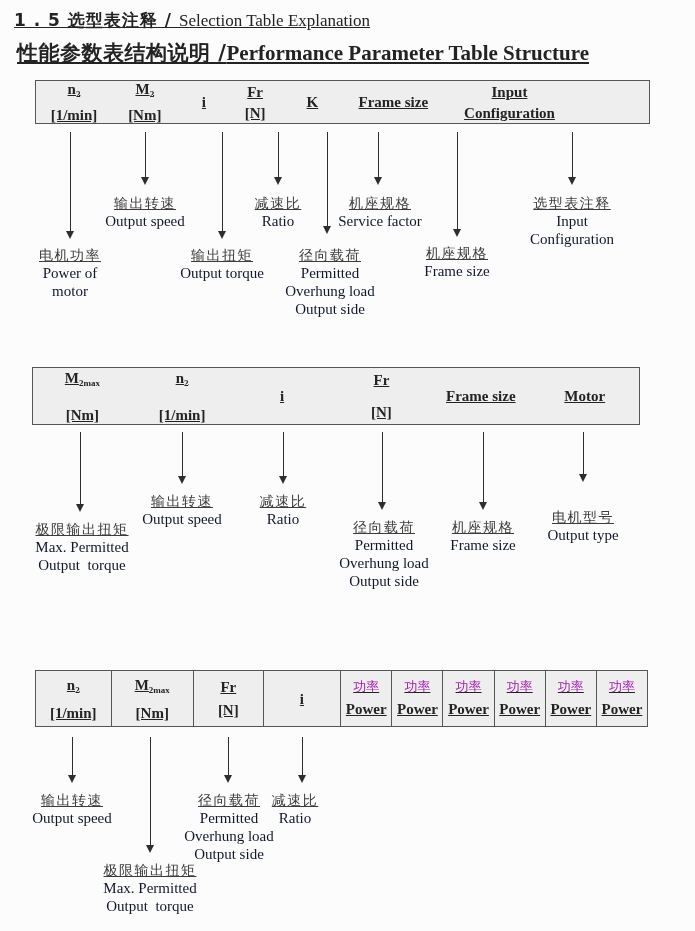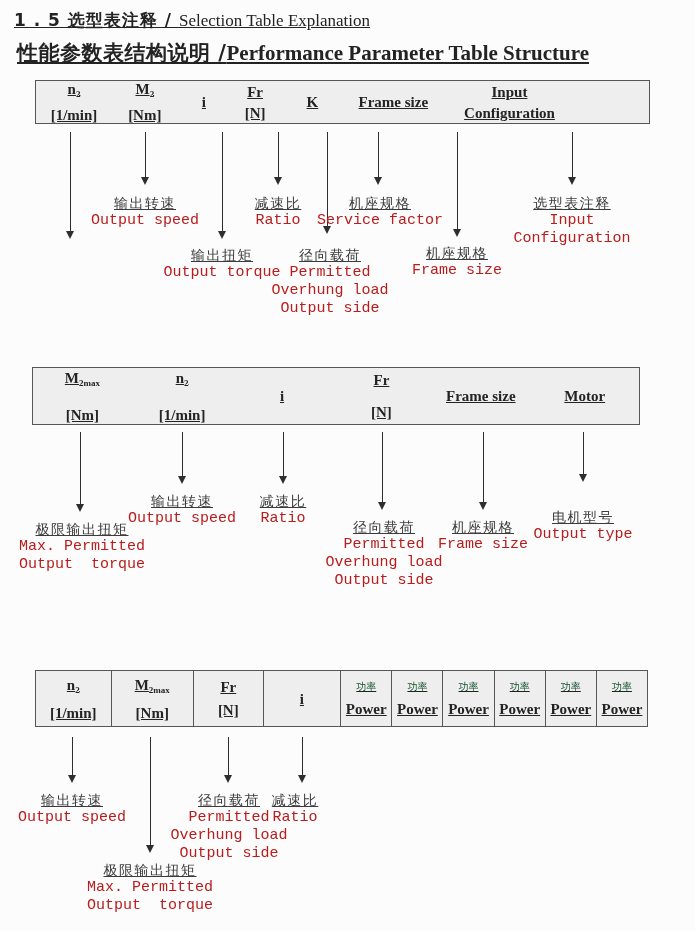--- a/index.html
+++ b/index.html
@@ -28,41 +28,41 @@
     box-sizing:border-box;
   }
   .cell{
     display:flex;flex-direction:column;justify-content:center;align-items:center;
     box-sizing:border-box;
     text-align:center;
   }
   .cell .sym{font-weight:bold;font-size:15px;line-height:16px;}
   .cell .sym sub{font-size:9px;vertical-align:-3px;}
   .cell .unit{font-weight:bold;font-size:15px;line-height:16px;}
-  .cell .zhp{font-family:"DejaVu Sans", sans-serif;font-size:10px;line-height:14px;color:#14532d;}
+  .cell .zhp{font-family:"DejaVu Sans", sans-serif;font-size:13px;line-height:14px;color:#a21caf;}
   .t1 .cell{gap:5px;}
   .t2 .cell{gap:16px;}
   .t3 .cell{gap:7px;}
   .t3 .cell + .cell{border-left:1px solid #565656;}
   
   .arrow{position:absolute;width:1px;background:#2e2e2e;}
   .arrow::after{
     content:'';position:absolute;bottom:-8px;left:-3.5px;
     border-left:4px solid transparent;border-right:4px solid transparent;
     border-top:8px solid #2e2e2e;
   }
   
   .callout{position:absolute;transform:translateX(-50%);text-align:center;white-space:nowrap;}
   .callout .zh{
     font-family:"DejaVu Sans", sans-serif;
     font-size:14px;line-height:18px;color:#3c3c3c;letter-spacing:1.5px;text-decoration:underline;
   }
   .callout .en{
-    font-family:Liberation Mono, monospace;
-    font-size:15px;line-height:18px;color:#b91c1c;white-space:pre-wrap;
+    font-family:Liberation Serif, serif;
+    font-size:15px;line-height:18px;color:#0f172a;white-space:pre-wrap;
   }
 </style>
 </head>
 <body>
 
 <div class="page">
 
   <div class="abs title"><span class="zh">1 . 5 选型表注释 / </span><span class="en">Selection Table Explanation</span></div>
 
   <div class="abs heading" style="top:39px"><span class="zh">性能参数表结构说明 /</span><span class="en">Performance Parameter Table Structure</span></div>
@@ -97,20 +97,25 @@
 
   <div class="arrow" style="left:69.5px;top:132px;height:99px"></div>
   <div class="arrow" style="left:144.5px;top:132px;height:45px"></div>
   <div class="arrow" style="left:221.5px;top:132px;height:99px"></div>
   <div class="arrow" style="left:277.5px;top:132px;height:45px"></div>
   <div class="arrow" style="left:326.5px;top:132px;height:94px"></div>
   <div class="arrow" style="left:377.5px;top:132px;height:45px"></div>
   <div class="arrow" style="left:456.5px;top:132px;height:97px"></div>
   <div class="arrow" style="left:571.5px;top:132px;height:45px"></div>
 
+  <div class="callout" style="left:70px;top:246px">
+    <div class="zh">电机功率</div>
+    <div class="en">Power of</div>
+    <div class="en">motor</div>
+  </div>
   <div class="callout" style="left:145px;top:194px">
     <div class="zh">输出转速</div>
     <div class="en">Output speed</div>
   </div>
   <div class="callout" style="left:222px;top:246px">
     <div class="zh">输出扭矩</div>
     <div class="en">Output torque</div>
   </div>
   <div class="callout" style="left:278px;top:194px">
     <div class="zh">减速比</div>

